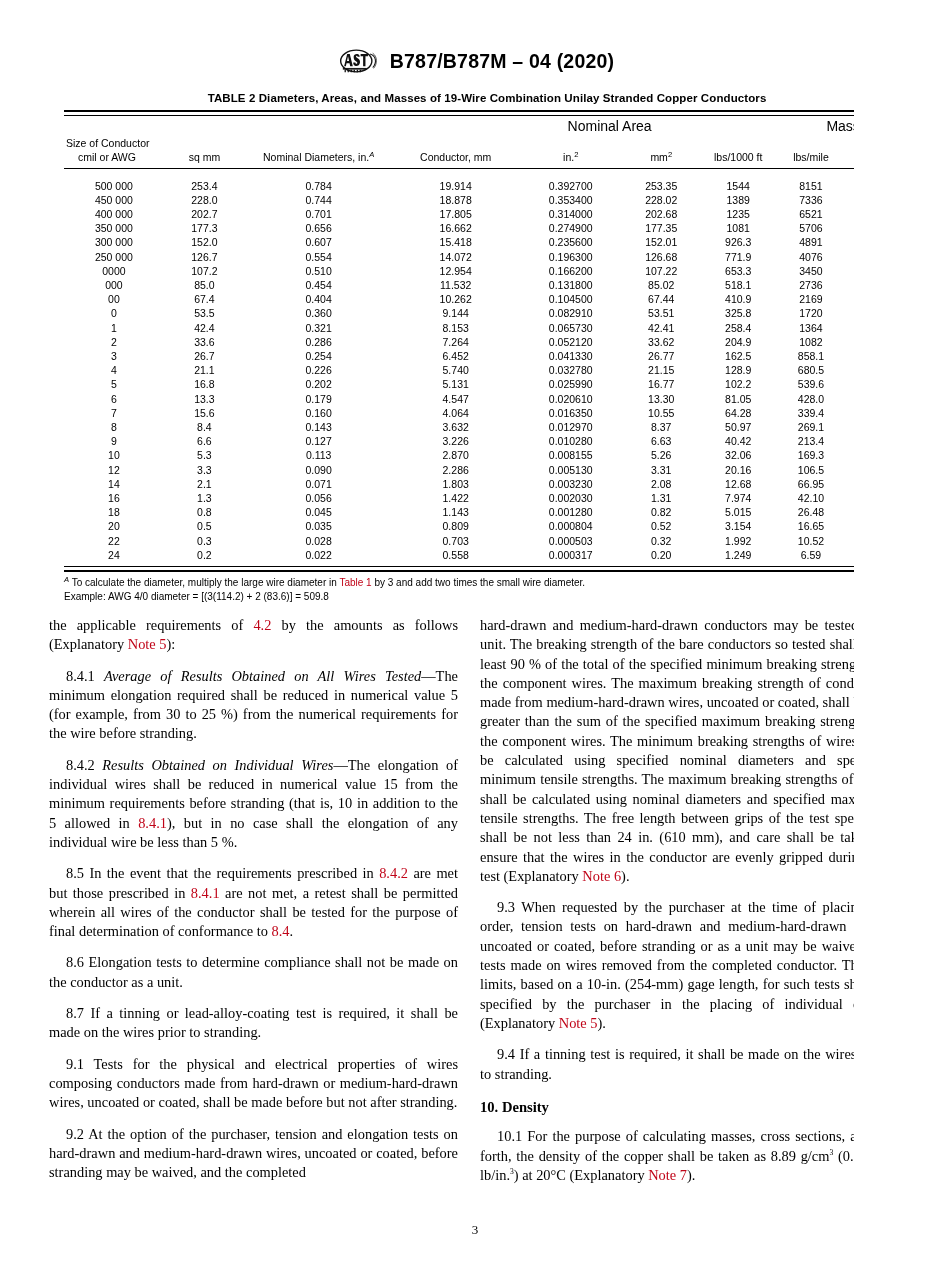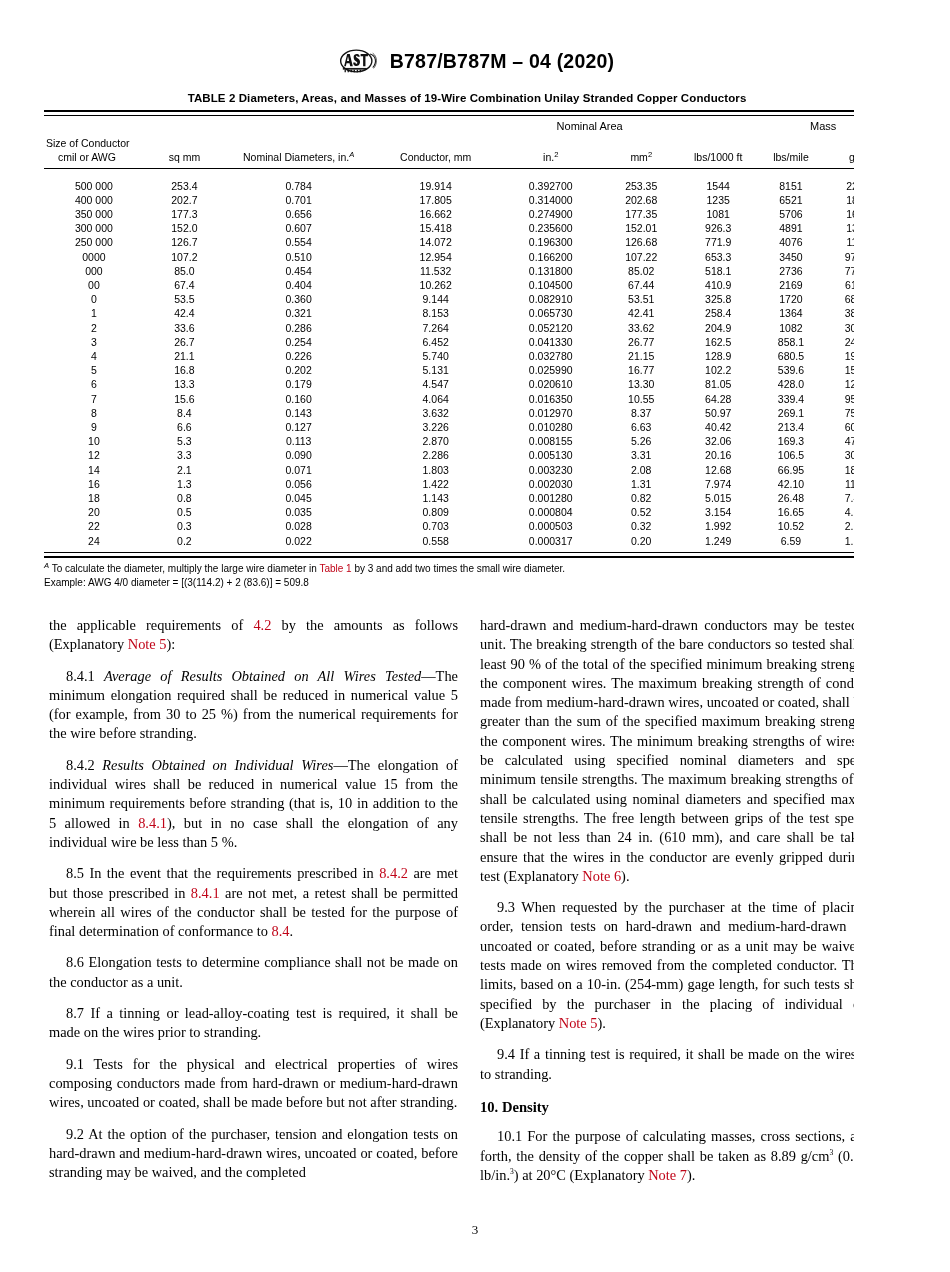--- a/index.html
+++ b/index.html
@@ -38,21 +38,21 @@
     font-family: "Liberation Sans", "DejaVu Sans", sans-serif;
     font-weight: bold;
     font-size: 19.5px;
     letter-spacing: 0.2px;
     white-space: nowrap;
   }
 
   
   .table-wrap {
     position: absolute;
-    left: 44px;
+    left: 64px;
     top: 92px;
     width: 846px;
     font-family: "Liberation Sans", "DejaVu Sans", sans-serif;
   }
   .table-caption {
     text-align: center;
     font-size: 11.5px;
     font-weight: bold;
     margin: 0 0 6px 0;
     letter-spacing: 0.1px;
@@ -74,21 +74,21 @@
     border-top: 2.2px solid #000;
     border-bottom: 1px solid #000;
     height: 3px;
     padding: 0;
     font-size: 0;
     line-height: 0;
   }
   tr.group-row td {
     padding-top: 3px;
     padding-bottom: 1px;
-    font-size: 11px;
+    font-size: 14px;
   }
   tr.head-row td {
     padding-top: 2px;
     padding-bottom: 2px;
     font-size: 10.5px;
   }
   tr.head-rule > td {
     border-bottom: 1px solid #000;
     height: 1px;
     font-size: 0;
@@ -269,20 +269,31 @@
             <td>253.4</td>
             <td>0.784</td>
             <td>19.914</td>
             <td>0.392700</td>
             <td>253.35</td>
             <td>1544</td>
             <td>8151</td>
             <td>2297</td>
           </tr>
           <tr>
+            <td>450 000</td>
+            <td>228.0</td>
+            <td>0.744</td>
+            <td>18.878</td>
+            <td>0.353400</td>
+            <td>228.02</td>
+            <td>1389</td>
+            <td>7336</td>
+            <td>2067</td>
+          </tr>
+          <tr>
             <td>400 000</td>
             <td>202.7</td>
             <td>0.701</td>
             <td>17.805</td>
             <td>0.314000</td>
             <td>202.68</td>
             <td>1235</td>
             <td>6521</td>
             <td>1838</td>
           </tr>

